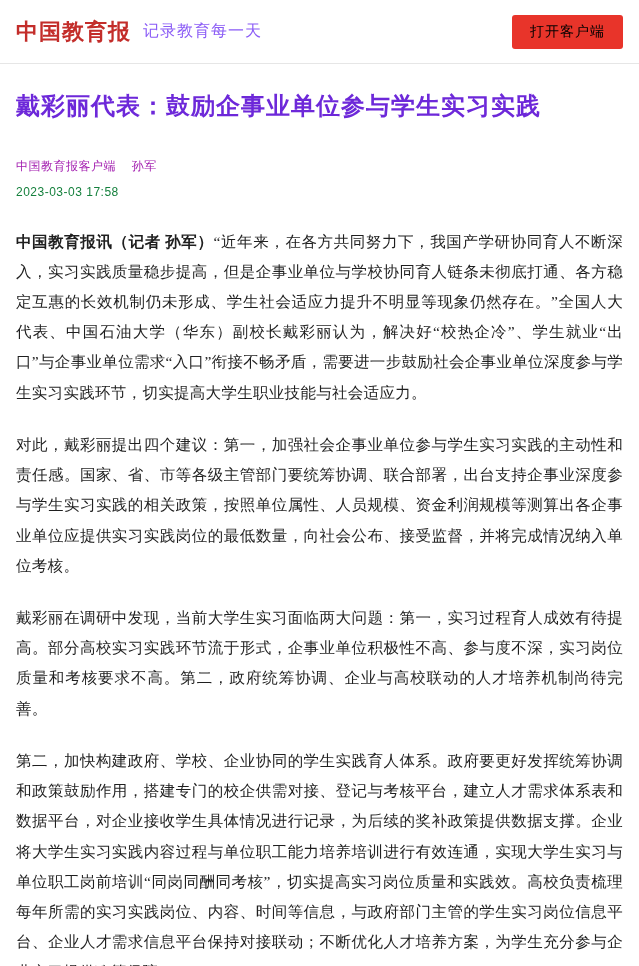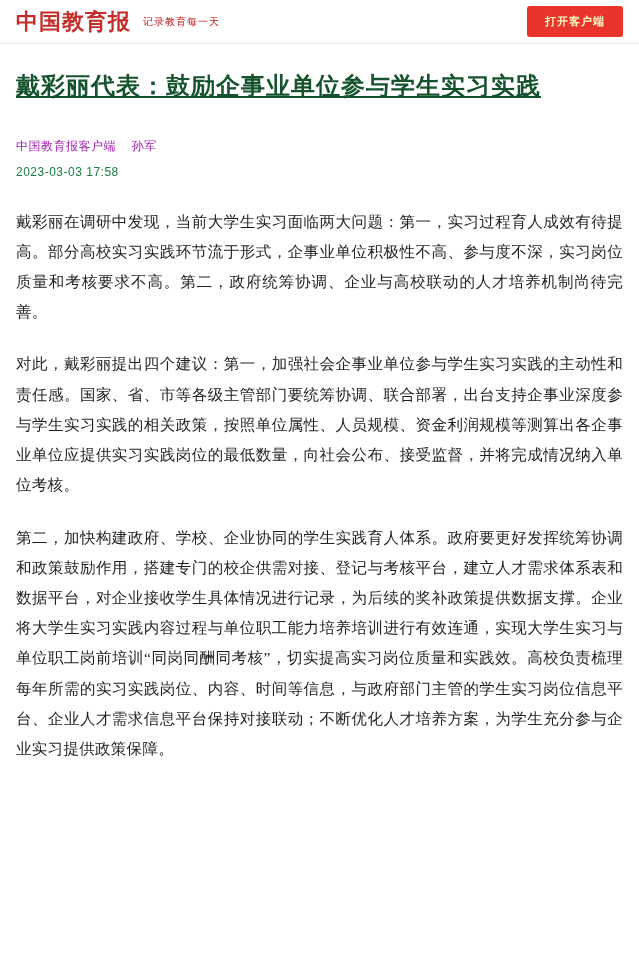--- a/index.html
+++ b/index.html
@@ -15,21 +15,21 @@
     -webkit-font-smoothing: antialiased;
   }
   .page {
     width: 639px;
     position: relative;
     overflow: hidden;
   }
 
   
   .header {
-    height: 44px;
+    height: 64px;
     display: flex;
     align-items: center;
     padding: 0 16px;
     border-bottom: 1px solid #e6e6e6;
     box-sizing: border-box;
   }
   .logo-block {
     display: flex;
     align-items: center;
     flex: 0 0 auto;
@@ -38,53 +38,51 @@
     font-family: "Liberation Serif", serif;
     font-weight: bold;
     font-size: 22px;
     letter-spacing: 1px;
     color: #c32d2a;
     line-height: 1;
     white-space: nowrap;
   }
   .logo-sub {
     margin-left: 12px;
-    font-size: 10px;
-    color: #b91c1c;
+    font-size: 16px;
+    color: #8b5cf6;
     letter-spacing: 1px;
     white-space: nowrap;
   }
   .header-spacer { flex: 1 1 auto; }
   .open-app-btn {
     background: #e8342a;
-    color: #fef9c3;
-    font-size: 11px;
+    color: #000000;
+    font-size: 14px;
     border: none;
     border-radius: 3px;
     padding: 8px 18px;
     cursor: pointer;
     letter-spacing: 1px;
     white-space: nowrap;
     font-family: "Liberation Sans", sans-serif;
-    font-weight: bold;
   }
 
   
   .article {
     padding: 26px 16px 20px 16px;
   }
   .article-title {
     font-family: "Liberation Serif", serif;
     font-size: 24px;
     font-weight: bold;
-    color: #14532d;
+    color: #6d28d9;
     letter-spacing: 1px;
     line-height: 1.4;
     margin: 0 0 34px 0;
-    text-decoration: underline;
   }
   .meta-line {
     font-size: 12px;
     color: #a21caf;
     margin-bottom: 10px;
     letter-spacing: 0.5px;
   }
   .meta-line .meta-author { margin-left: 12px; }
   .meta-date {
     font-size: 12px;
@@ -127,20 +125,23 @@
   <div class="article">
     <h1 class="article-title">戴彩丽代表：鼓励企事业单位参与学生实习实践</h1>
 
     <div class="meta-line">
       <span>中国教育报客户端</span>
       <span class="meta-author">孙军</span>
     </div>
     <div class="meta-date">2023-03-03  17:58</div>
 
     <div class="body-text">
+      <p class="lead">
+        <span class="lead-strong">中国教育报讯（记者 孙军）</span><span class="lead-rest">“近年来，在各方共同努力下，我国产学研协同育人不断深入，实习实践质量稳步提高，但是企事业单位与学校协同育人链条未彻底打通、各方稳定互惠的长效机制仍未形成、学生社会适应力提升不明显等现象仍然存在。”全国人大代表、中国石油大学（华东）副校长戴彩丽认为，解决好“校热企冷”、学生就业“出口”与企事业单位需求“入口”衔接不畅矛盾，需要进一步鼓励社会企事业单位深度参与学生实习实践环节，切实提高大学生职业技能与社会适应力。</span>
+      </p>
+      <p>对此，戴彩丽提出四个建议：第一，加强社会企事业单位参与学生实习实践的主动性和责任感。国家、省、市等各级主管部门要统筹协调、联合部署，出台支持企事业深度参与学生实习实践的相关政策，按照单位属性、人员规模、资金利润规模等测算出各企事业单位应提供实习实践岗位的最低数量，向社会公布、接受监督，并将完成情况纳入单位考核。</p>
       <p>戴彩丽在调研中发现，当前大学生实习面临两大问题：第一，实习过程育人成效有待提高。部分高校实习实践环节流于形式，企事业单位积极性不高、参与度不深，实习岗位质量和考核要求不高。第二，政府统筹协调、企业与高校联动的人才培养机制尚待完善。</p>
-      <p>对此，戴彩丽提出四个建议：第一，加强社会企事业单位参与学生实习实践的主动性和责任感。国家、省、市等各级主管部门要统筹协调、联合部署，出台支持企事业深度参与学生实习实践的相关政策，按照单位属性、人员规模、资金利润规模等测算出各企事业单位应提供实习实践岗位的最低数量，向社会公布、接受监督，并将完成情况纳入单位考核。</p>
       <p>第二，加快构建政府、学校、企业协同的学生实践育人体系。政府要更好发挥统筹协调和政策鼓励作用，搭建专门的校企供需对接、登记与考核平台，建立人才需求体系表和数据平台，对企业接收学生具体情况进行记录，为后续的奖补政策提供数据支撑。企业将大学生实习实践内容过程与单位职工能力培养培训进行有效连通，实现大学生实习与单位职工岗前培训“同岗同酬同考核”，切实提高实习岗位质量和实践效。高校负责梳理每年所需的实习实践岗位、内容、时间等信息，与政府部门主管的学生实习岗位信息平台、企业人才需求信息平台保持对接联动；不断优化人才培养方案，为学生充分参与企业实习提供政策保障。</p>
 
     </div>
   </div>
 
 </div>
 
 </body></html>

